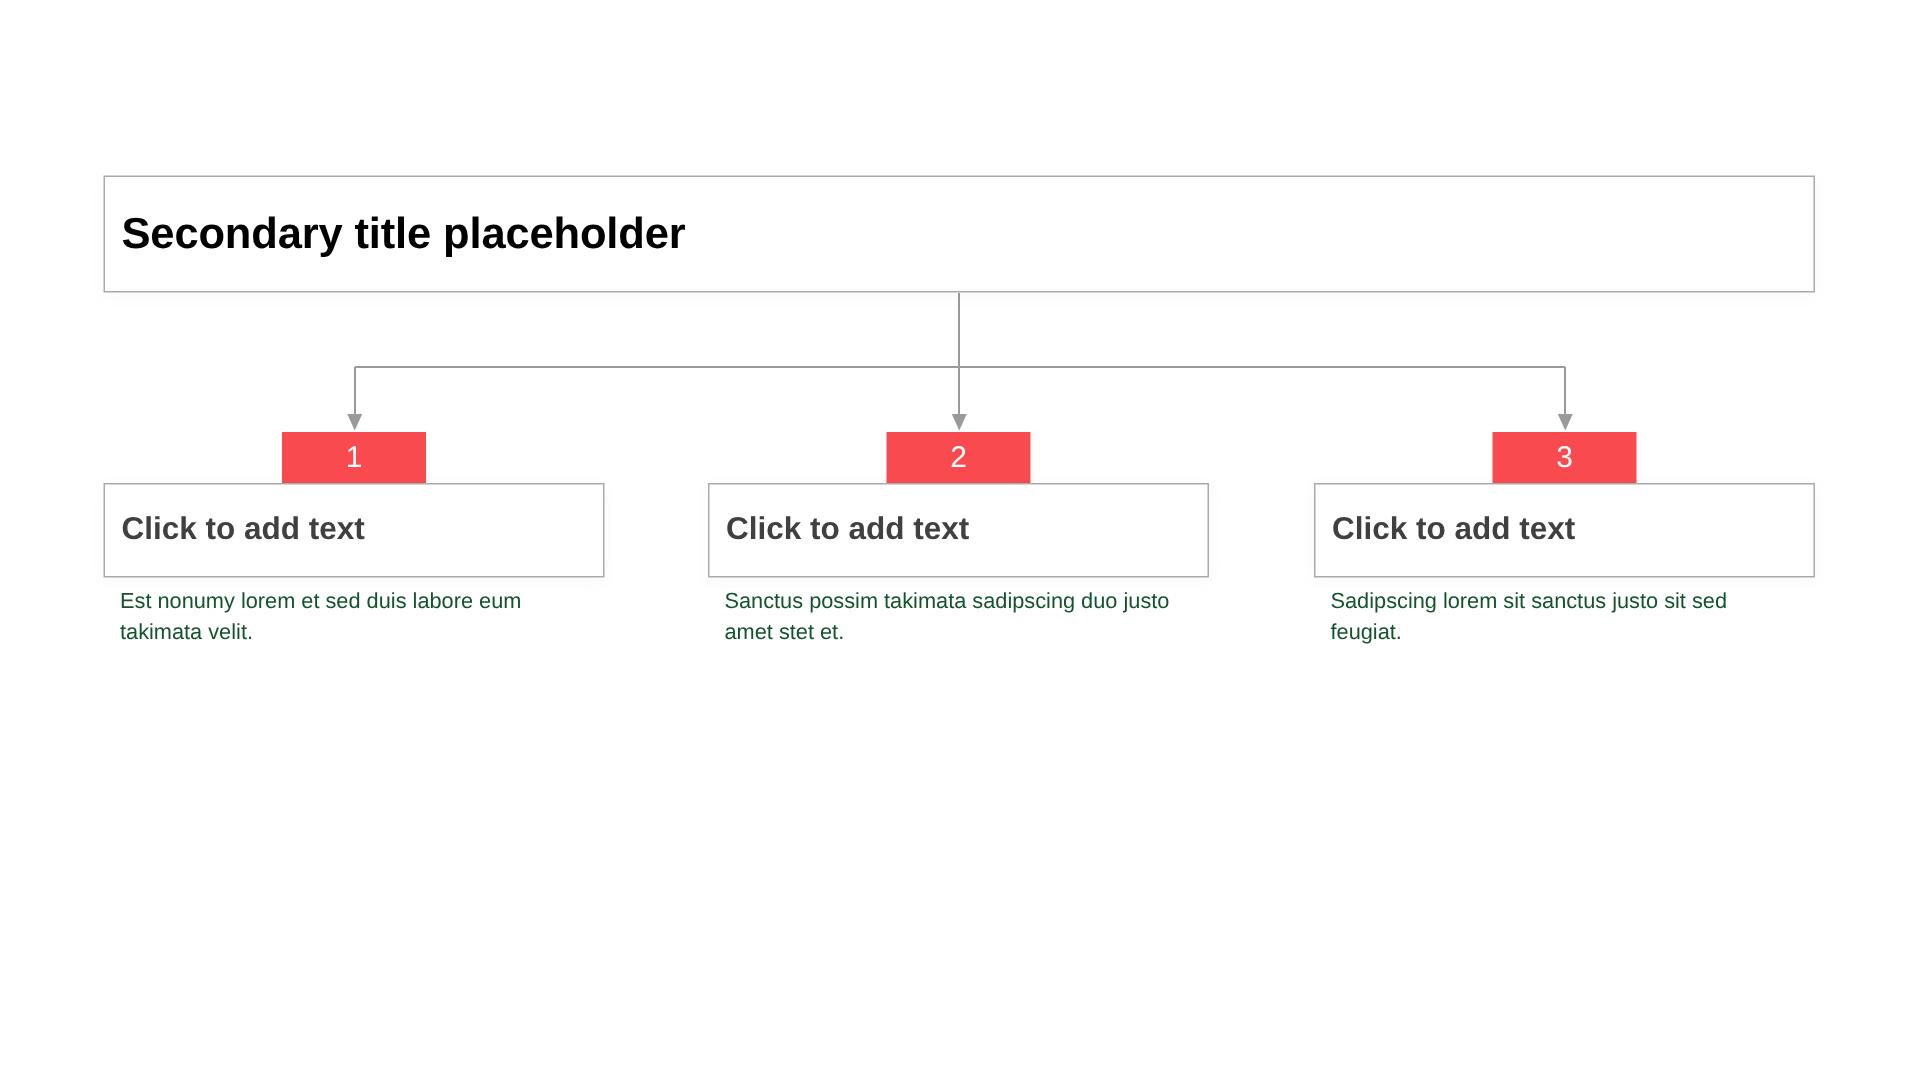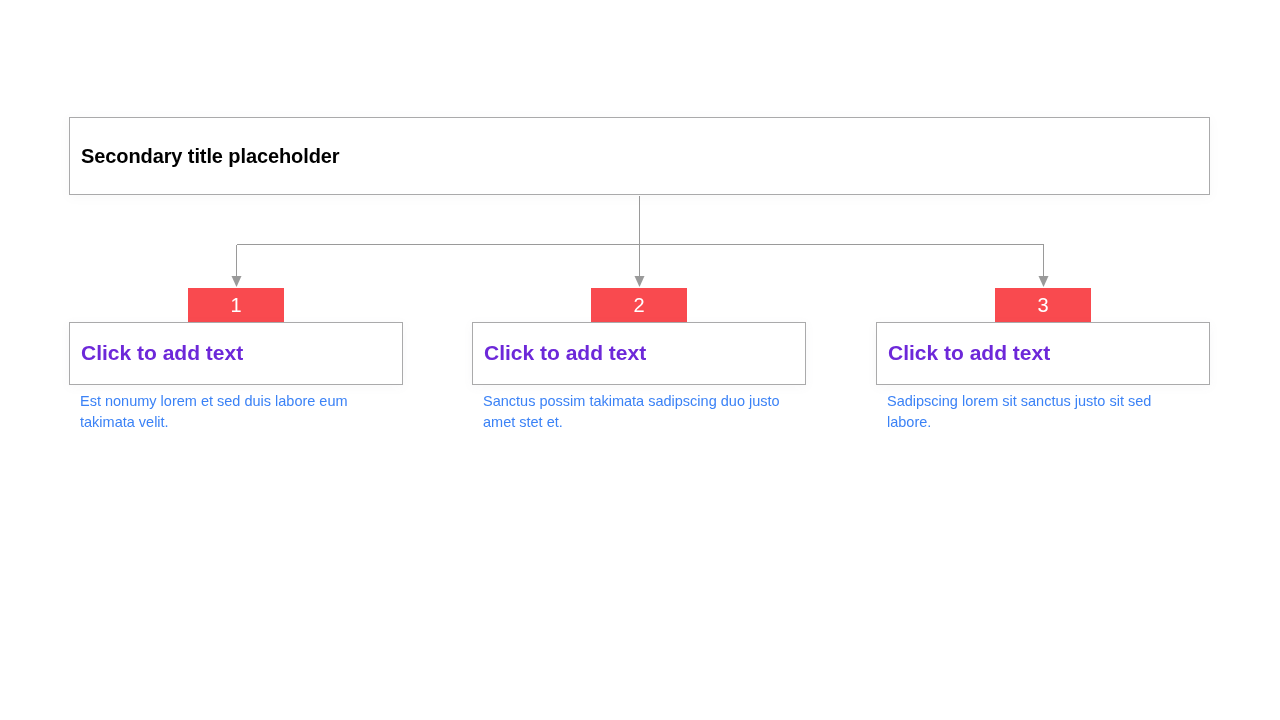--- a/index.html
+++ b/index.html
@@ -43,21 +43,21 @@
     width: 1141px;
     height: 78px;
     box-sizing: border-box;
     border: 1px solid #aaaaab;
     background: #ffffff;
     box-shadow: 0 2px 10px rgba(120,120,130,0.055);
     display: flex;
     align-items: center;
   }
   #title-box .title-text {
-    font-size: 20px;
+    font-size: 29px;
     font-weight: bold;
     line-height: 1.12;
     letter-spacing: -0.1px;
     color: #000000;
     padding-left: 11px;
     white-space: nowrap;
   }
 
   
   .column {
@@ -93,34 +93,34 @@
     box-sizing: border-box;
     border: 1px solid #aaaaab;
     background: #ffffff;
     box-shadow: 0 2px 10px rgba(120,120,130,0.05);
     display: flex;
     align-items: center;
   }
   .text-box .ph-text {
     font-size: 21px;
     font-weight: bold;
-    color: #6d28d9;
+    color: #404040;
     padding-left: 11px;
     line-height: 1.15;
     white-space: nowrap;
   }
 
   .body-text {
     position: absolute;
     top: 103px;
     left: 11px;
     width: 310px;
     font-size: 14.5px;
     line-height: 1.42;
-    color: #3b82f6;
+    color: #14532d;
     font-weight: normal;
   }
 </style>
 </head>
 <body>
 
 <div id="slide">
 
   <svg id="connectors" viewBox="0 0 1280 720" width="1280" height="720" xmlns="http://www.w3.org/2000/svg">
     <g stroke="#9a9a9a" stroke-width="1.2" fill="none" shape-rendering="crispEdges">
@@ -166,16 +166,16 @@
     <div class="body-text">Sanctus possim takimata sadipscing duo justo amet stet et.</div>
   </div>
 
   <div class="column c2">
     <div class="badge">
       <span>3</span>
     </div>
     <div class="text-box">
       <span class="ph-text">Click to add text</span>
     </div>
-    <div class="body-text">Sadipscing lorem sit sanctus justo sit sed labore.</div>
+    <div class="body-text">Sadipscing lorem sit sanctus justo sit sed feugiat.</div>
   </div>
 
 </div>
 
 </body></html>

